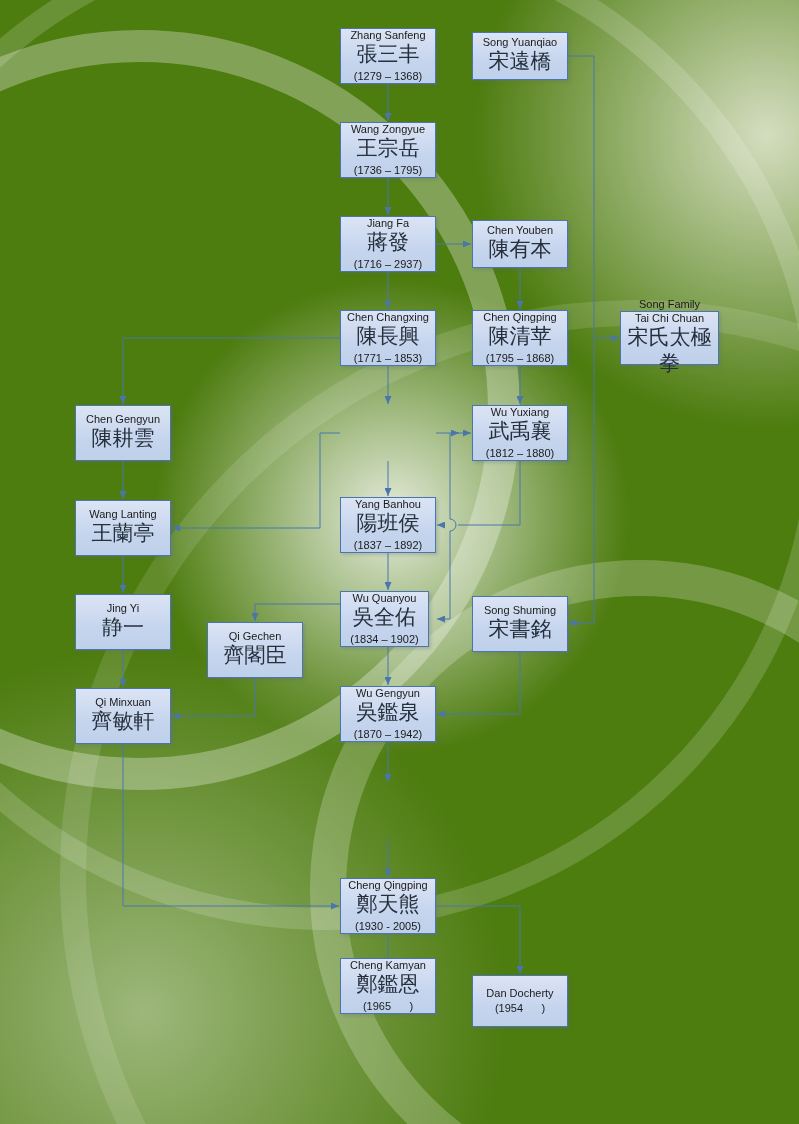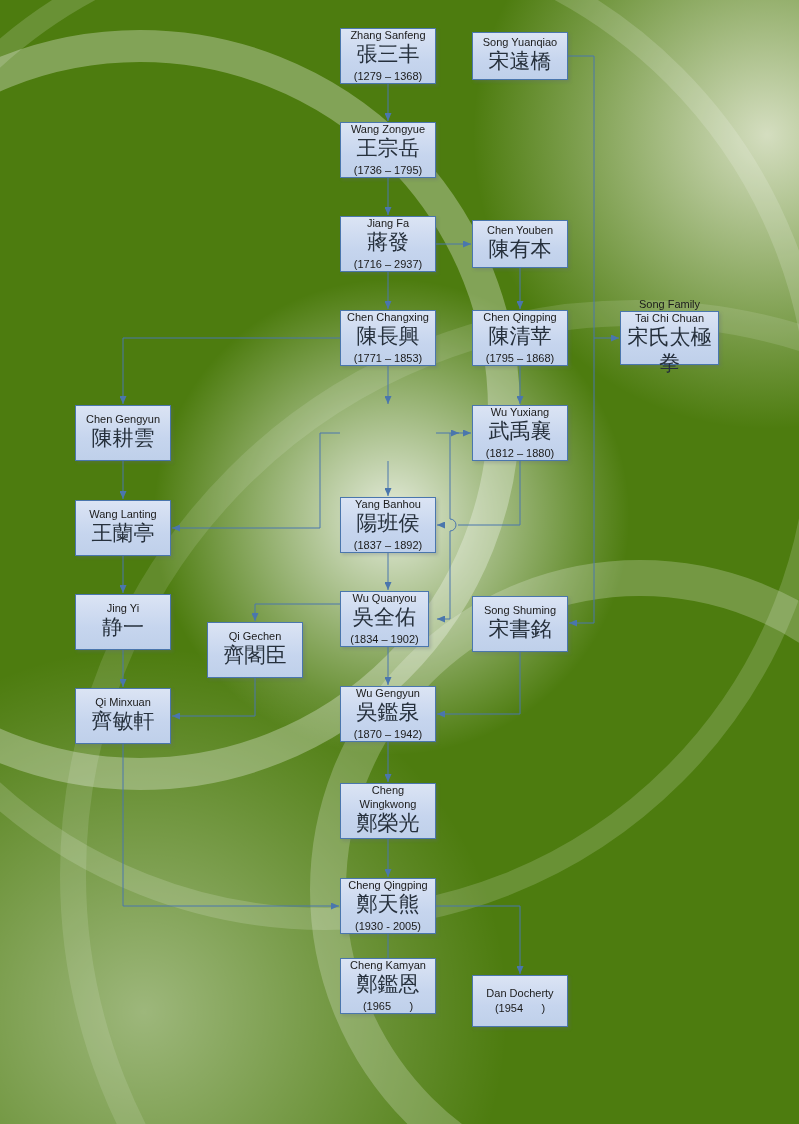--- a/index.html
+++ b/index.html
@@ -165,25 +165,20 @@
     <span class="en">Qi Minxuan</span>
     <span class="zh">齊敏軒</span>
   </div>
 
   <div class="node" style="left:340px;top:686px;width:96px;height:56px">
     <span class="en">Wu Gengyun</span>
     <span class="zh">吳鑑泉</span>
     <span class="dates">(1870 – 1942)</span>
   </div>
 
-  <div class="node" style="left:340px;top:783px;width:96px;height:56px">
-    <span class="en">Cheng</span>
-    <span class="en">Wingkwong</span>
-    <span class="zh">鄭榮光</span>
-  </div>
 
   <div class="node" style="left:340px;top:878px;width:96px;height:56px">
     <span class="en">Cheng Qingping</span>
     <span class="zh">鄭天熊</span>
     <span class="dates">(1930 - 2005)</span>
   </div>
 
   <div class="node" style="left:340px;top:958px;width:96px;height:56px">
     <span class="en">Cheng Kamyan</span>
     <span class="zh">鄭鑑恩</span>

